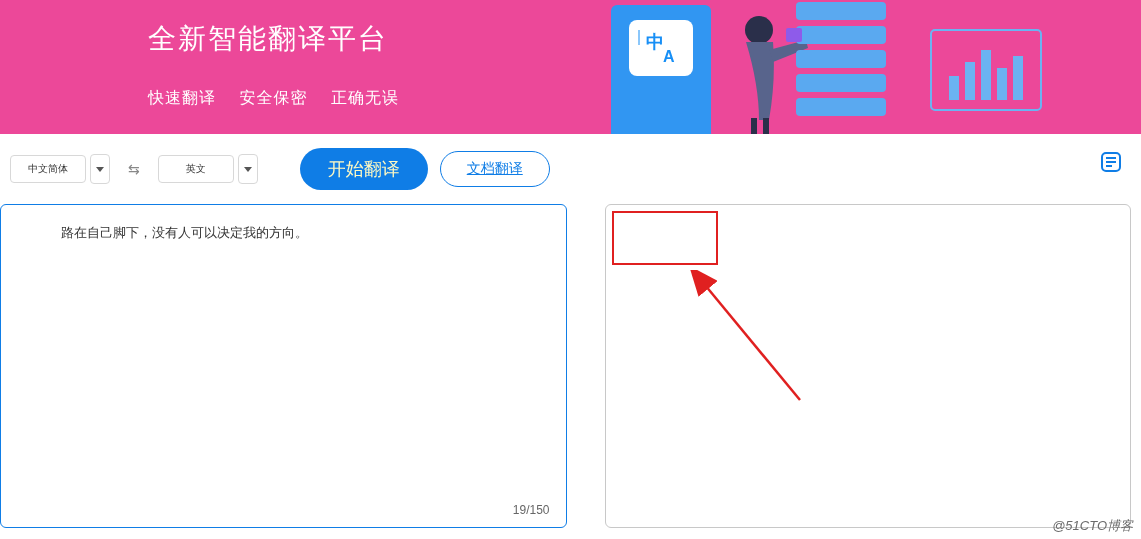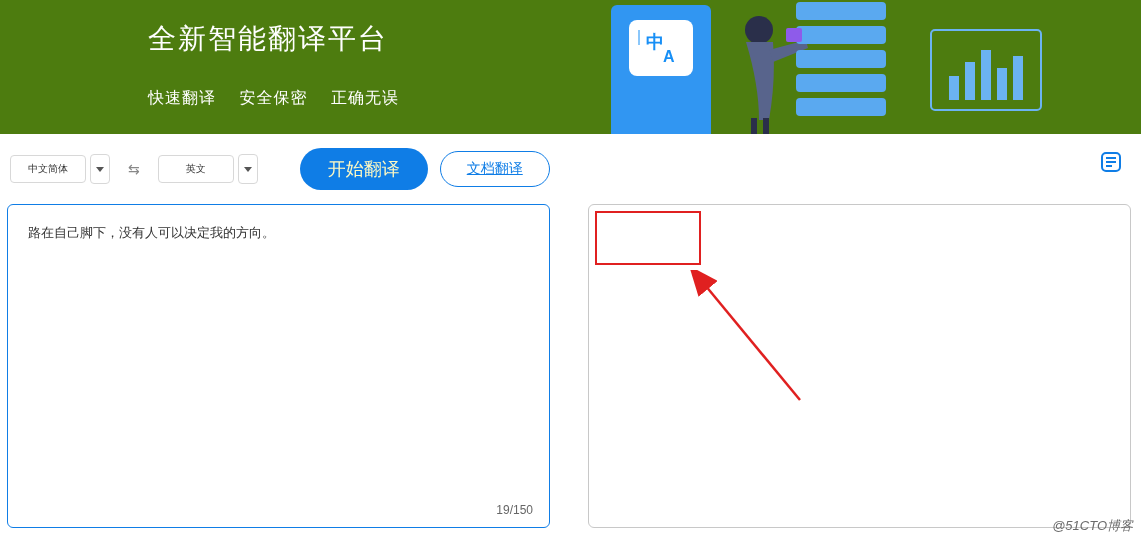--- a/index.html
+++ b/index.html
@@ -9,21 +9,21 @@
     }
     body {
       font-family: "Microsoft YaHei", "PingFang SC", sans-serif;
       background: #ffffff;
       width: 1141px;
       height: 539px;
       overflow: hidden;
       position: relative;
     }
     .hero-banner {
-      background: #4d7c0f;
+      background: #ec4899;
       height: 134px;
       padding: 20px 0 0 148px;
       position: relative;
       overflow: hidden;
     }
     .hero-title {
       color: #ffffff;
       font-size: 28px;
       font-weight: 400;
       letter-spacing: 2px;
@@ -121,21 +121,22 @@
     .text-panel {
       flex: 1;
       border: 1px solid #c8c8c8;
       border-radius: 6px;
       height: 324px;
       position: relative;
       background: #fff;
     }
     .text-panel.source {
       border: 1px solid #0f7de6;
-      margin-left: 7px;
+      margin-left: 0;
+      padding-left: 40px;
     }
     .text-panel.target {
       margin-right: 10px;
     }
     .panel-text {
       padding: 18px 20px;
       font-size: 13px;
       color: #333;
       line-height: 1.6;
     }

